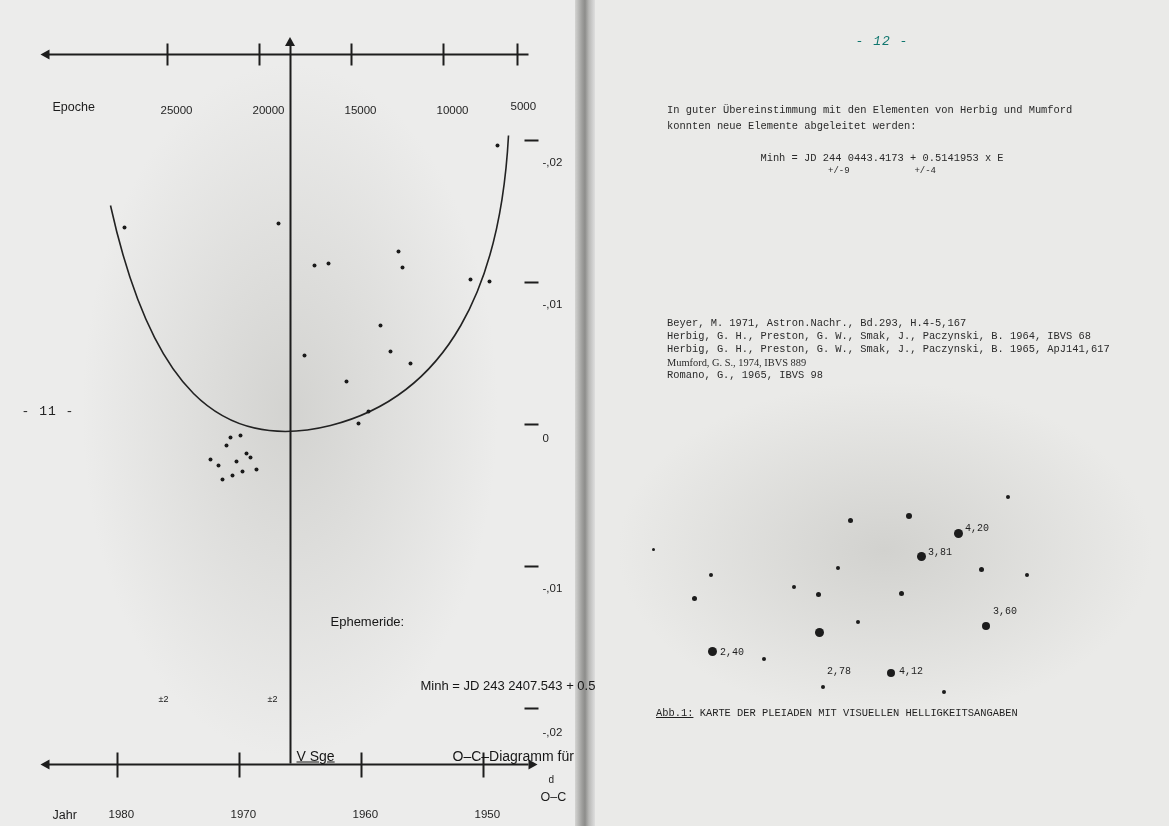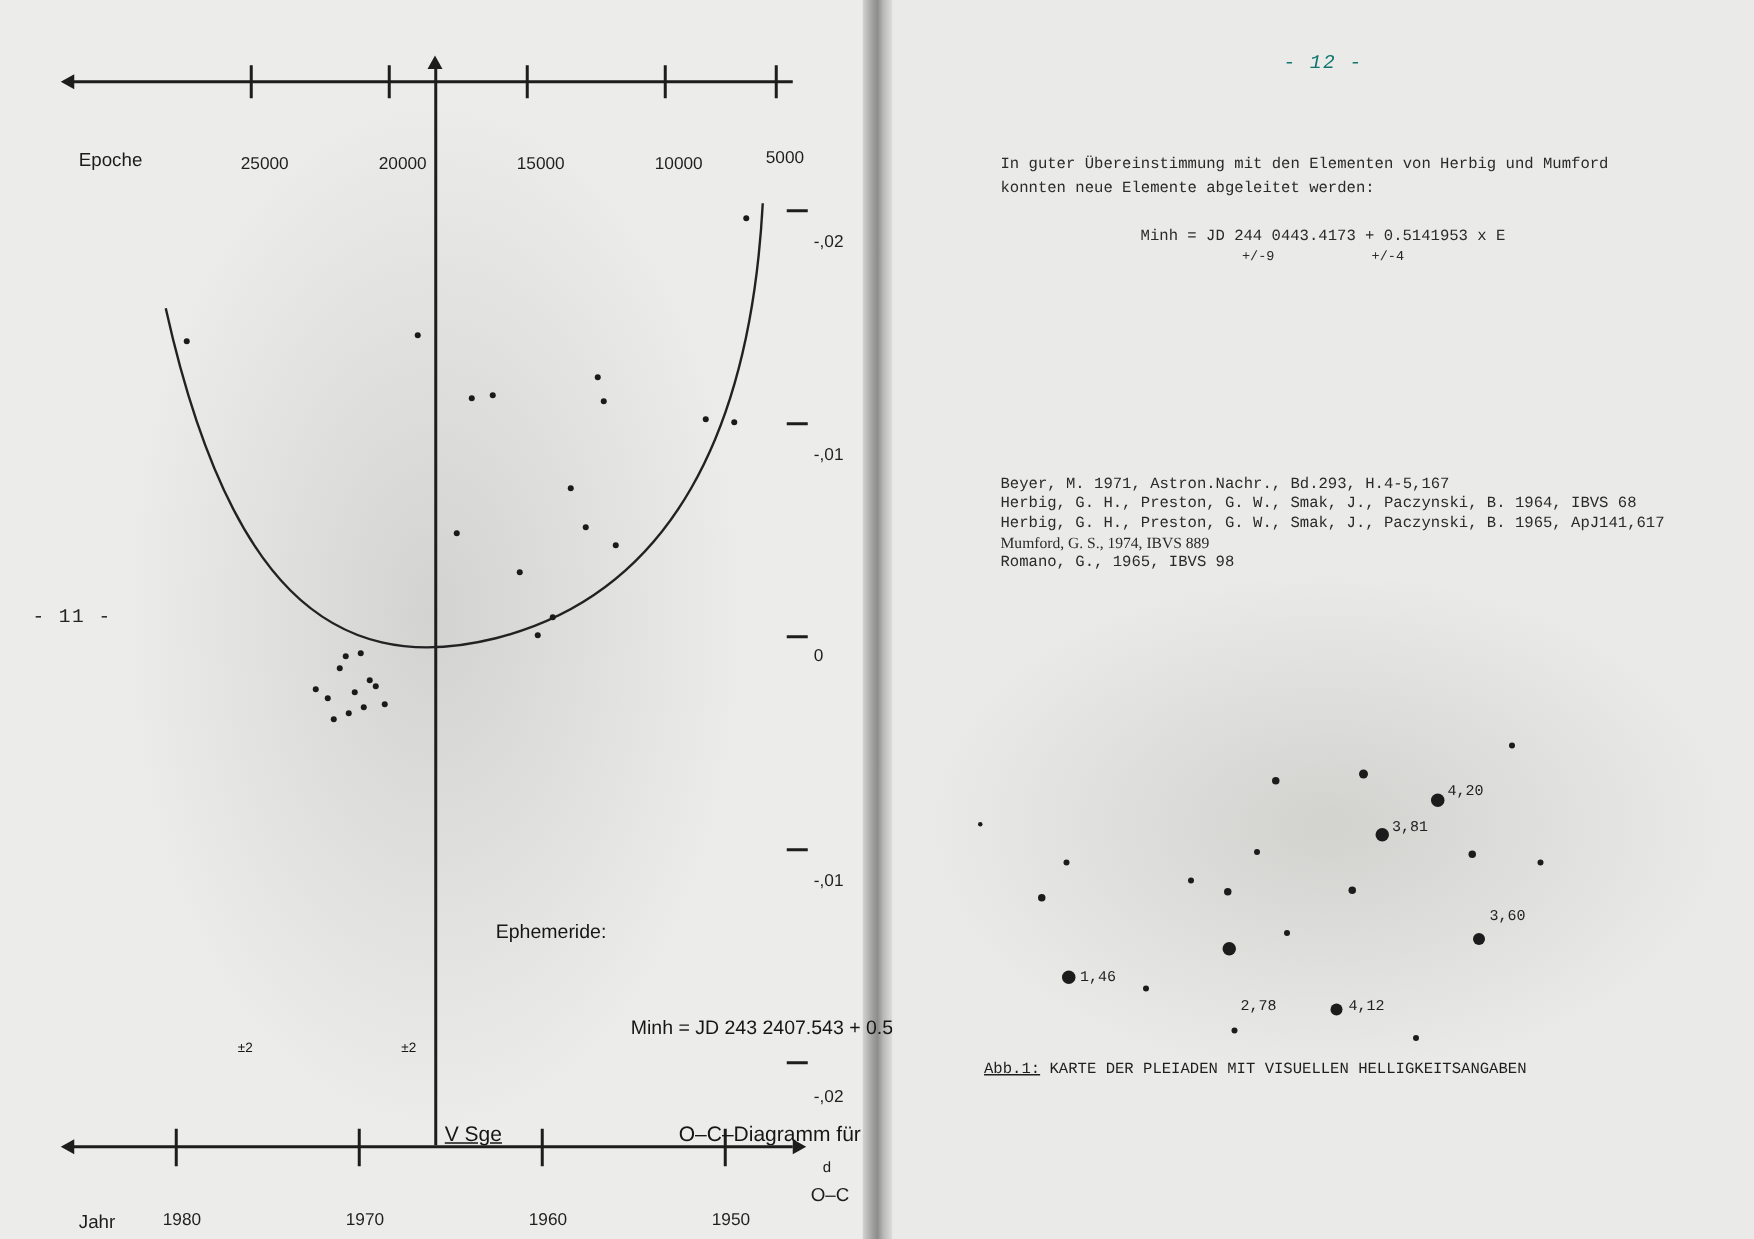--- a/index.html
+++ b/index.html
@@ -315,21 +315,21 @@
       <div class="star" style="left: 304px; top: 591px; width: 5px; height: 5px;"></div>
       <div class="star" style="left: 261px; top: 620px; width: 4px; height: 4px;"></div>
 
       <div class="star" style="left: 387px; top: 622px; width: 8px; height: 8px;"></div>
       <div class="star-label" style="left: 398px; top: 606px;">3,60</div>
 
       <div class="star" style="left: 220px; top: 628px; width: 9px; height: 9px;"></div>
       <div class="star-label" style="left: 232px; top: 631px; margin-top: 35px;">2,78</div>
 
       <div class="star" style="left: 113px; top: 647px; width: 9px; height: 9px;"></div>
-      <div class="star-label" style="left: 125px; top: 647px;">1,46</div>
+      <div class="star-label" style="left: 125px; top: 647px;">2,40</div>
 
       <div class="star" style="left: 292px; top: 669px; width: 8px; height: 8px;"></div>
       <div class="star-label" style="left: 304px; top: 666px;">4,12</div>
 
       <div class="star" style="left: 167px; top: 657px; width: 4px; height: 4px;"></div>
       <div class="star" style="left: 226px; top: 685px; width: 4px; height: 4px;"></div>
       <div class="star" style="left: 347px; top: 690px; width: 4px; height: 4px;"></div>
       <div class="star" style="left: 430px; top: 573px; width: 4px; height: 4px;"></div>
       <div class="star" style="left: 411px; top: 495px; width: 4px; height: 4px;"></div>
       <div class="star" style="left: 57px; top: 548px; width: 3px; height: 3px;"></div>

